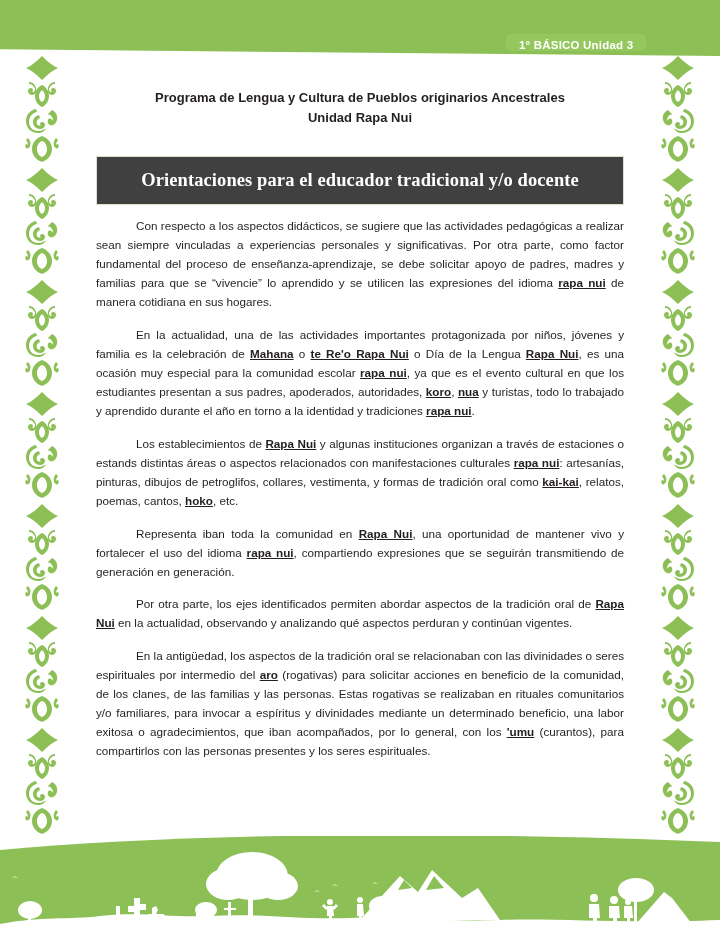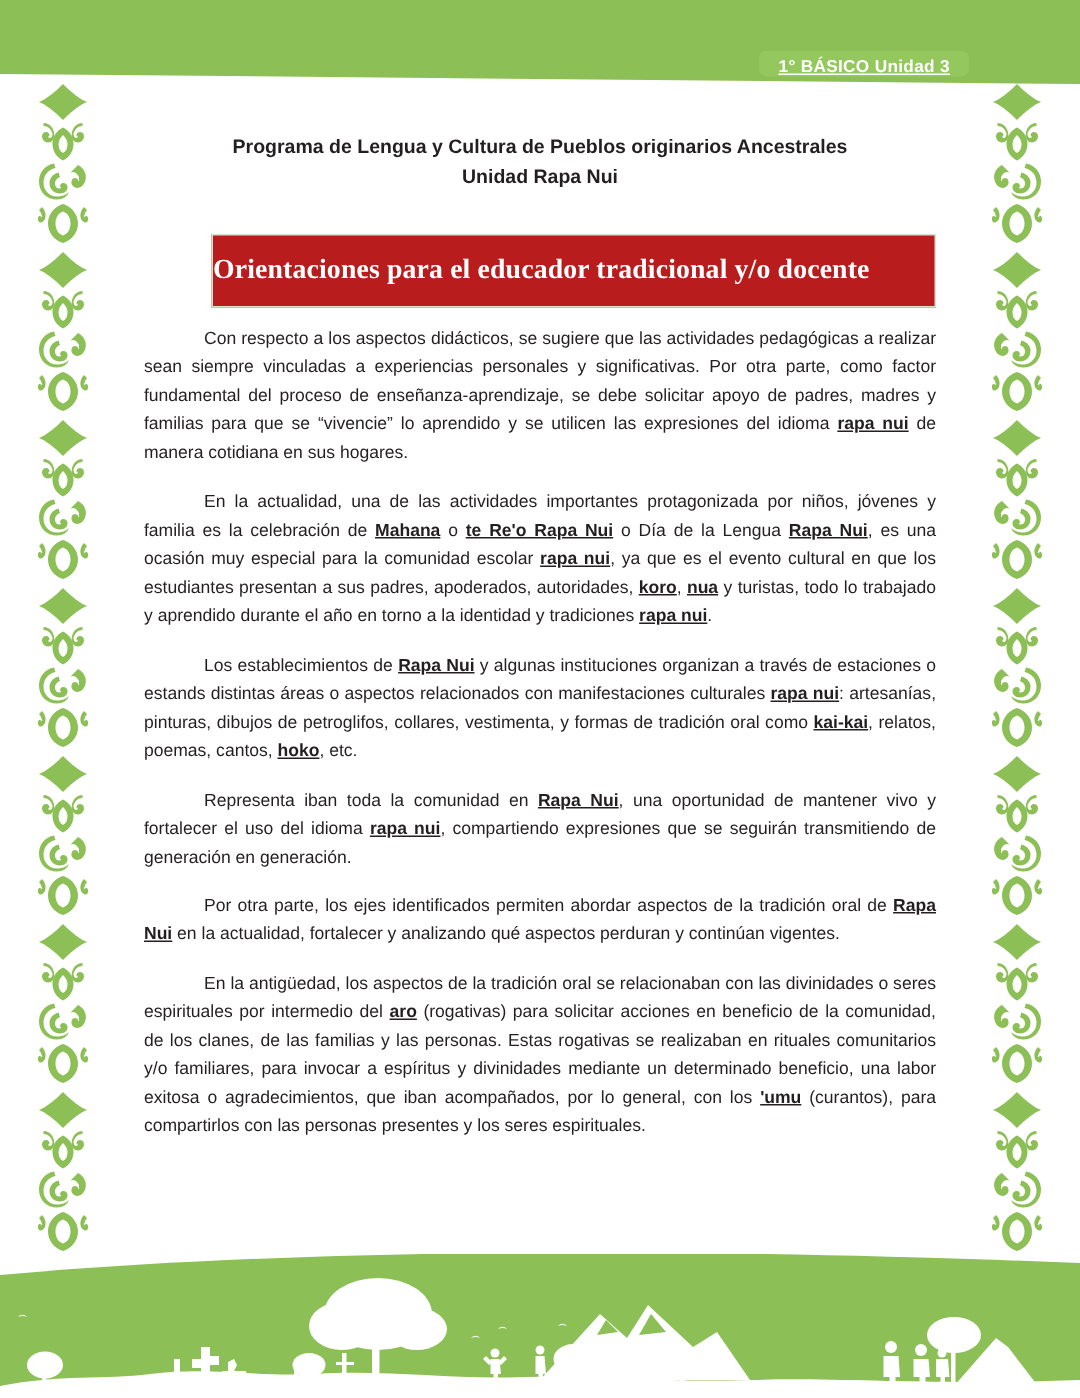--- a/index.html
+++ b/index.html
@@ -32,21 +32,20 @@
     left: 506px;
     background: #95c75f;
     color: #ffffff;
     font-size: 11.5px;
     font-weight: bold;
     letter-spacing: 0.2px;
     padding: 5px 13px 0 13px;
     border-radius: 5px;
     white-space: nowrap;
     font-family: "Liberation Sans", sans-serif;
-    text-decoration: underline;
   }
 
   
   .ornament {
     position: absolute;
     top: 52px;
     width: 40px;
     height: 790px;
     overflow: hidden;
   }
@@ -68,27 +67,26 @@
     font-weight: bold;
     color: #231f20;
     line-height: 1.55;
     margin: 16px 0 0 0;
     font-family: "Liberation Sans", sans-serif;
   }
   .doc-title .line2 { display: block; }
 
   .section-banner {
     margin-top: 28px;
-    background: #b91c1c;
+    background: #404040;
     height: 47px;
     display: flex;
     align-items: center;
-    justify-content: flex-start;
+    justify-content: center;
     border: 1px solid #d8e3cf;
-    margin-left: 45px;
   }
   .section-banner-text {
     color: #ffffff;
     font-family: "Liberation Serif", serif;
     font-weight: bold;
     font-size: 18.5px;
     letter-spacing: 0.1px;
     white-space: nowrap;
   }
 
@@ -184,21 +182,21 @@
 
     <div class="section-banner">
       <span class="section-banner-text">Orientaciones para el educador tradicional y/o docente</span>
     </div>
 
     <div class="body-text" id="body-text">
         <p><span>Con respecto a los aspectos didácticos, se sugiere que las actividades pedagógicas a realizar sean siempre vinculadas a experiencias personales y significativas. Por otra parte, como factor fundamental del proceso de enseñanza-aprendizaje, se debe solicitar apoyo de padres, madres y familias para que se “vivencie” lo aprendido y se utilicen las expresiones del idioma </span><b>rapa nui</b><span> de manera cotidiana en sus hogares.</span></p>
         <p><span>En la actualidad, una de las actividades importantes protagonizada por niños, jóvenes y familia es la celebración de </span><b>Mahana</b><span> o </span><b>te Re'o Rapa Nui</b><span> o Día de la Lengua </span><b>Rapa Nui</b><span>, es una ocasión muy especial para la comunidad escolar </span><b>rapa nui</b><span>, ya que es el evento cultural en que los estudiantes presentan a sus padres, apoderados, autoridades, </span><b>koro</b><span>, </span><b>nua</b><span> y turistas, todo lo trabajado y aprendido durante el año en torno a la identidad y tradiciones </span><b>rapa nui</b><span>.</span></p>
         <p><span>Los establecimientos de </span><b>Rapa Nui</b><span> y algunas instituciones organizan a través de estaciones o estands distintas áreas o aspectos relacionados con manifestaciones culturales </span><b>rapa nui</b><span>: artesanías, pinturas, dibujos de petroglifos, collares, vestimenta, y formas de tradición oral como </span><b>kai-kai</b><span>, relatos, poemas, cantos, </span><b>hoko</b><span>, etc.</span></p>
         <p><span>Representa iban toda la comunidad en </span><b>Rapa Nui</b><span>, una oportunidad de mantener vivo y fortalecer el uso del idioma </span><b>rapa nui</b><span>, compartiendo expresiones que se seguirán transmitiendo de generación en generación.</span></p>
-        <p><span>Por otra parte, los ejes identificados permiten abordar aspectos de la tradición oral de </span><b>Rapa Nui</b><span> en la actualidad, fortalecer y analizando qué aspectos perduran y continúan vigentes.</span></p>
+        <p><span>Por otra parte, los ejes identificados permiten abordar aspectos de la tradición oral de </span><b>Rapa Nui</b><span> en la actualidad, observando y analizando qué aspectos perduran y continúan vigentes.</span></p>
         <p><span>En la antigüedad, los aspectos de la tradición oral se relacionaban con las divinidades o seres espirituales por intermedio del </span><b>aro</b><span> (rogativas) para solicitar acciones en beneficio de la comunidad, de los clanes, de las familias y las personas. Estas rogativas se realizaban en rituales comunitarios y/o familiares, para invocar a espíritus y divinidades mediante un determinado beneficio, una labor exitosa o agradecimientos, que iban acompañados, por lo general, con los </span><b>'umu</b><span> (curantos), para compartirlos con las personas presentes y los seres espirituales.</span></p>
       </div>
   </div>
 
   <div class="bottom-band">
     <svg width="720" height="96" viewBox="0 0 720 96" xmlns="http://www.w3.org/2000/svg" aria-hidden="true">
       <path d="M0 14 C180 -2 420 -6 720 6 L720 96 L0 96 Z" fill="#8cbf55"></path>
       <g fill="#ffffff">
 
         <path d="M0 88 C40 80 70 84 100 80 C140 75 170 82 210 80 C260 77 300 84 350 82 C400 80 440 86 500 84 C560 82 620 88 720 84 L720 96 L0 96 Z"></path>

